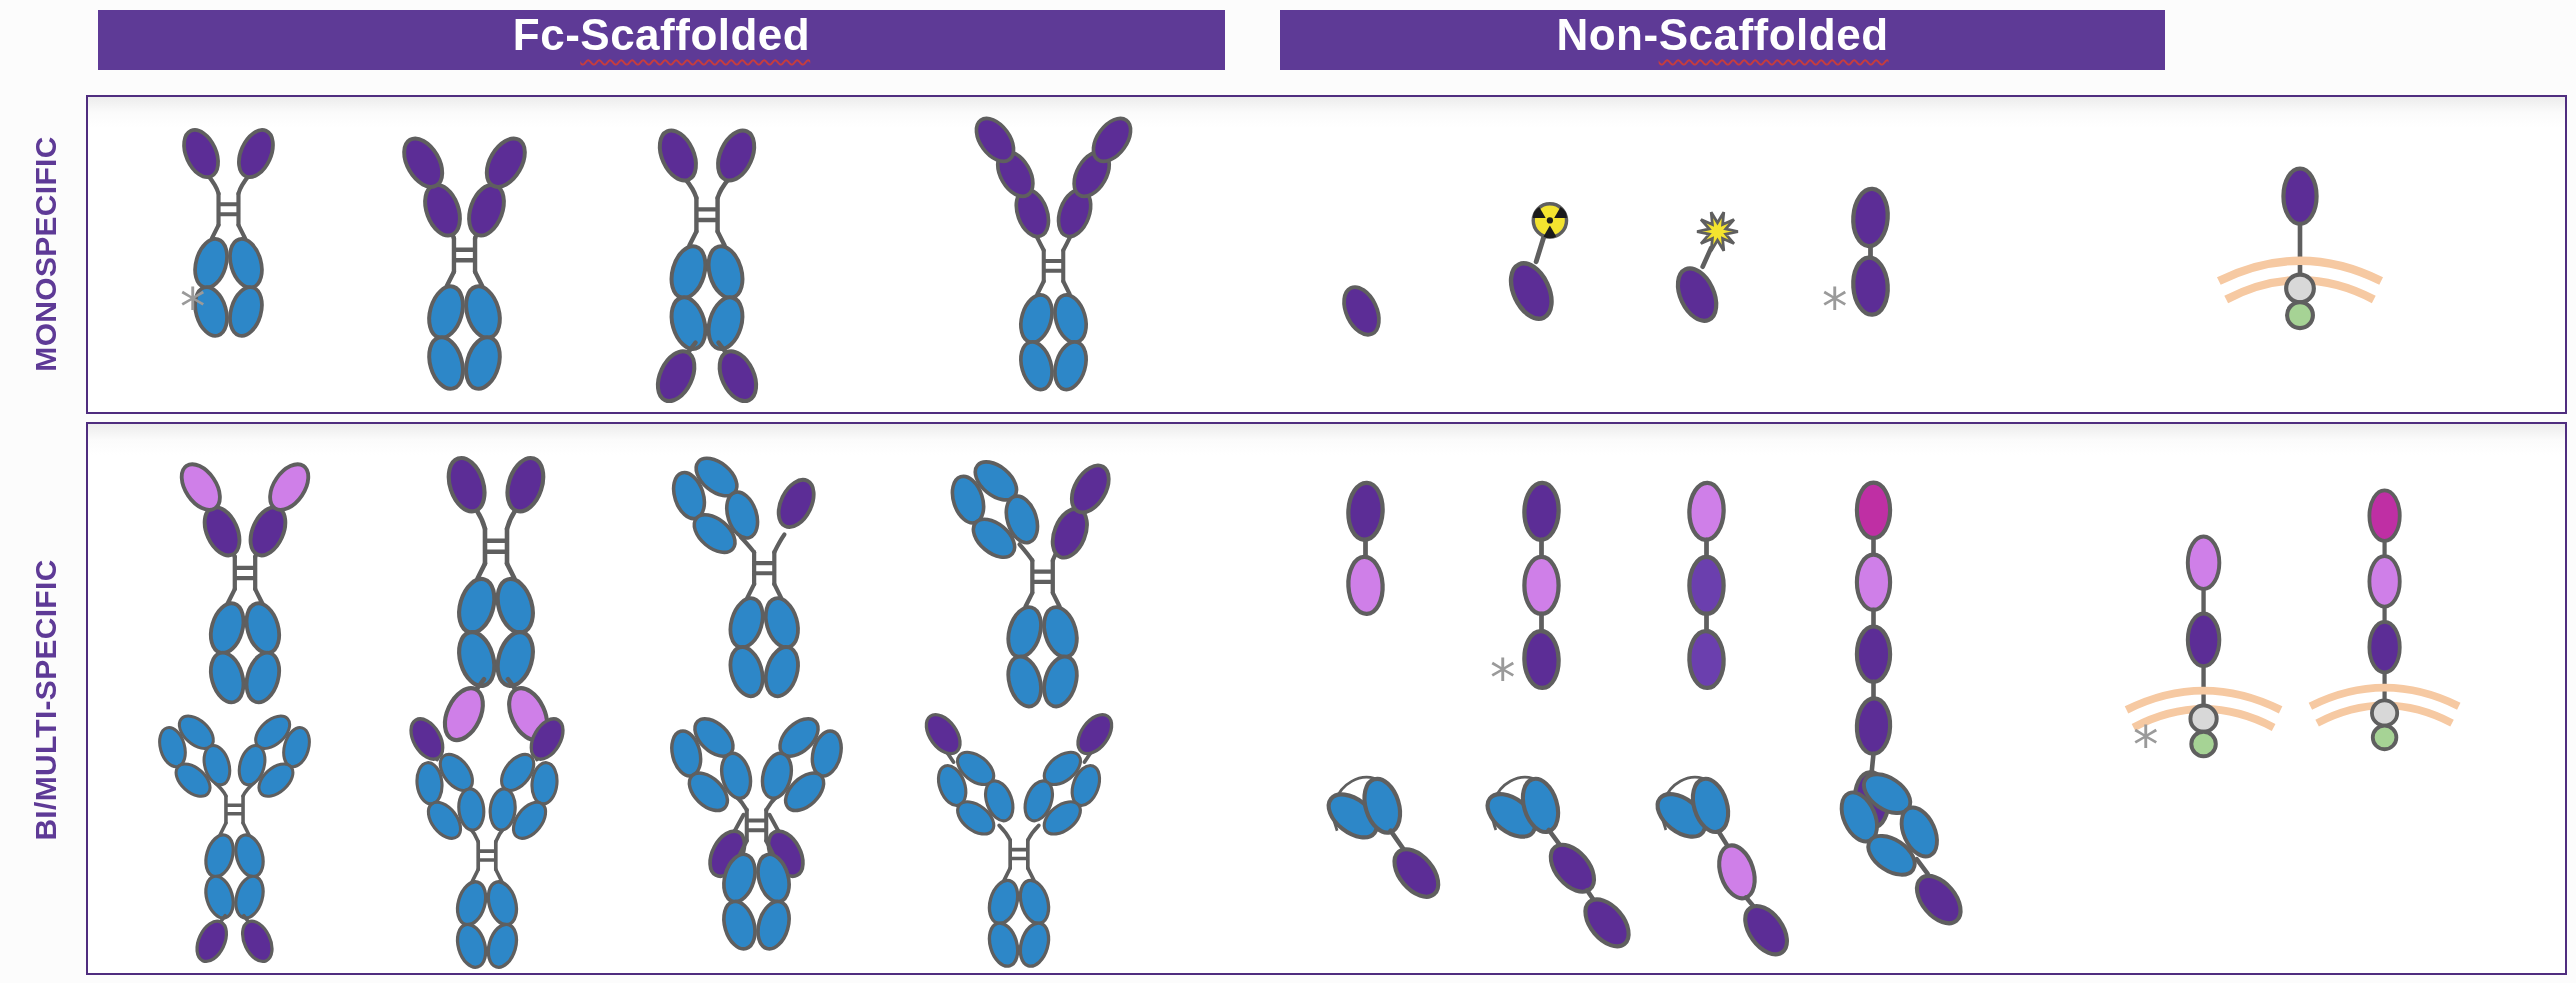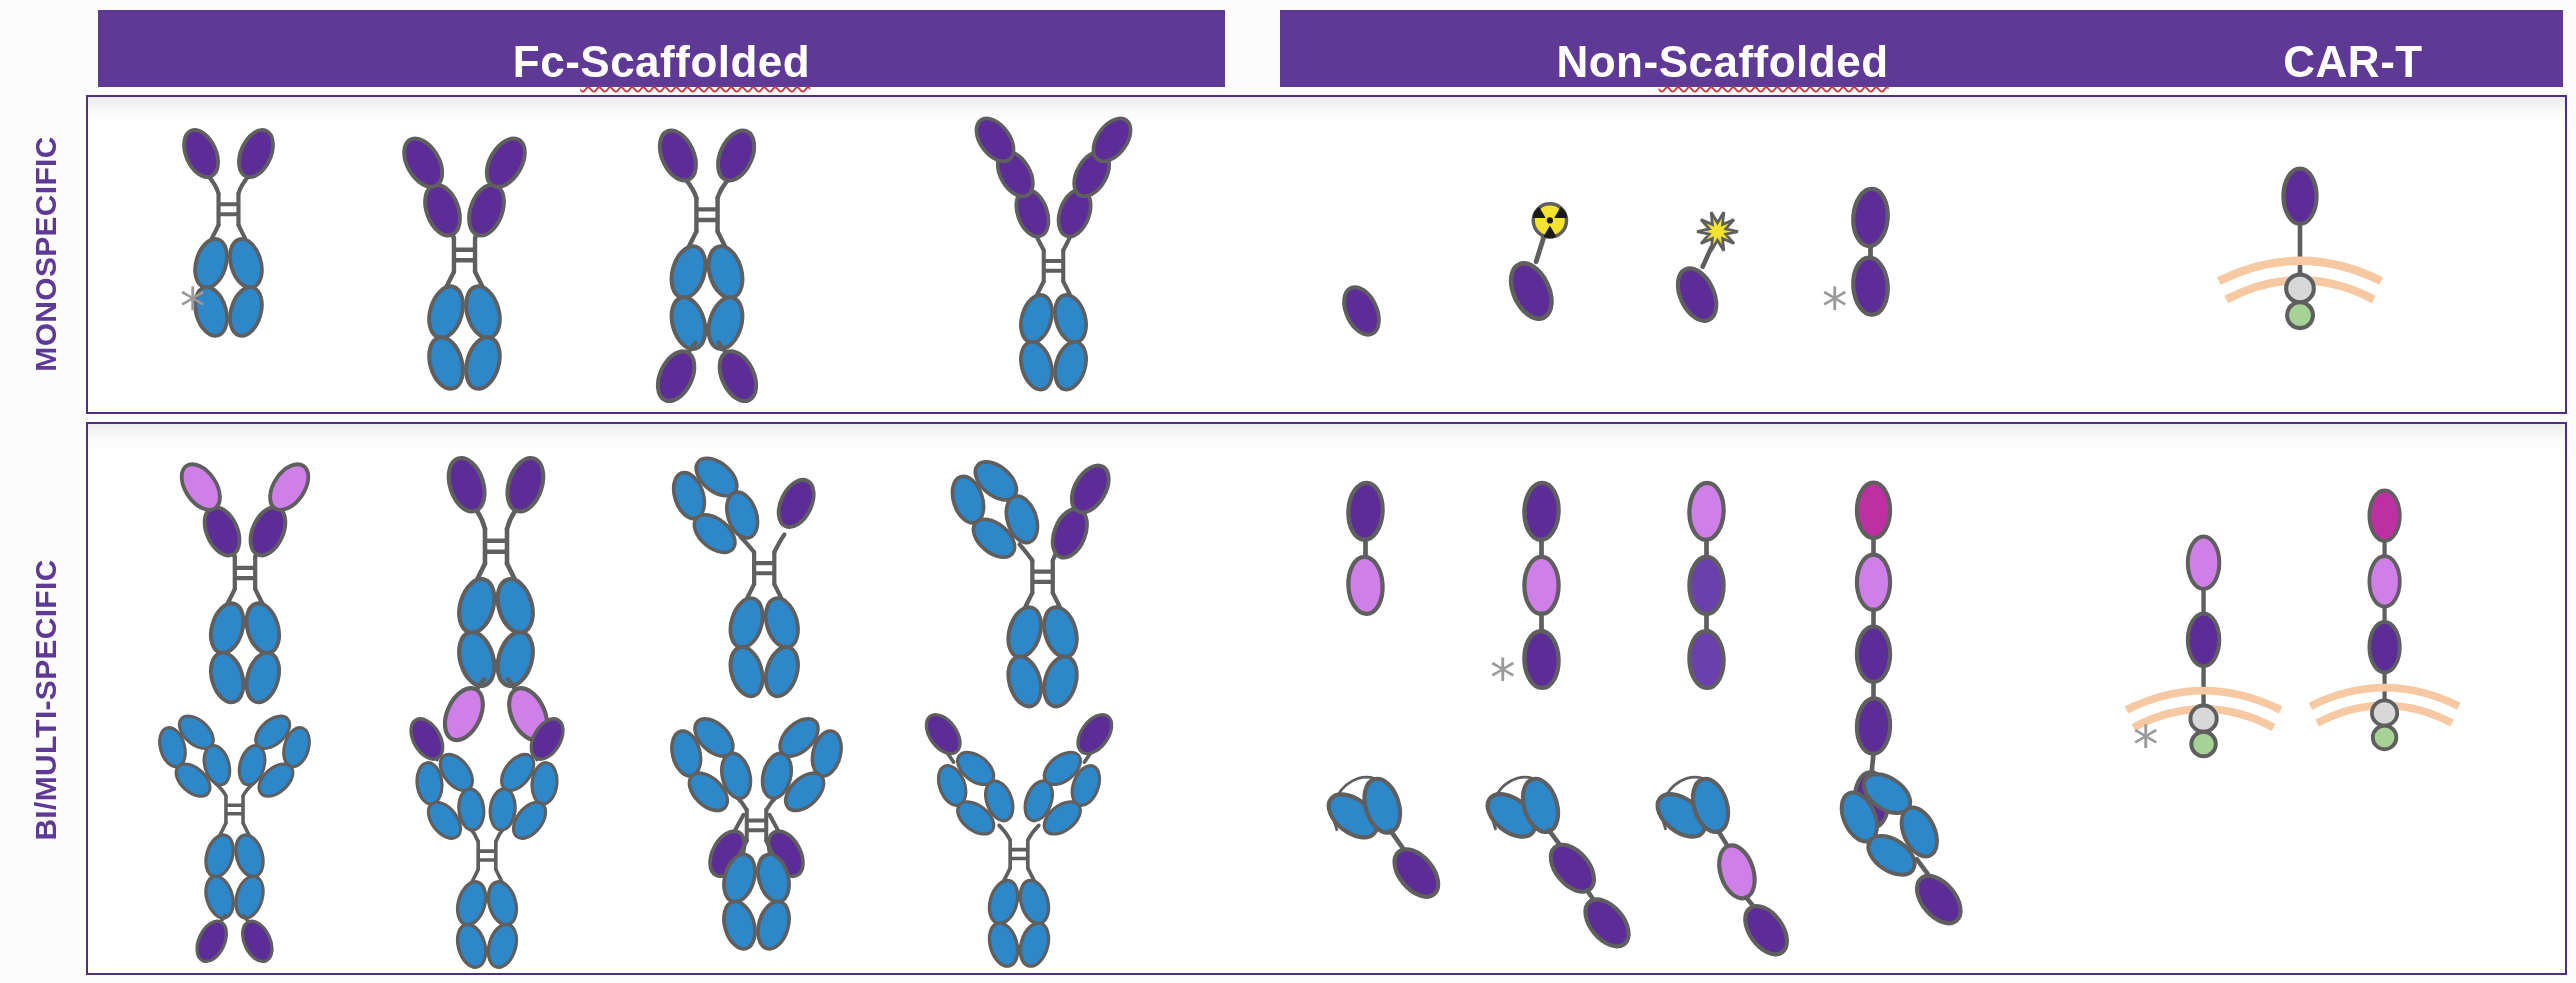--- a/index.html
+++ b/index.html
@@ -1,19 +1,19 @@
 <!DOCTYPE html>
 <html style="--purple: #5e3a96; --panel_border: #4f2d7f; --header_text: #ffffff; --underline_red: #c83c3c; --dark_purple: #5c2d96; --mid_purple: #6b3fae; --orchid: #cf7fe8; --magenta: #bf2fa4; --blue: #2d87c8; --outline: #5f5f5f; --membrane: #f6c9a2; --gray_dot: #d8d8d8; --green_dot: #a6d395; --yellow: #f3e32f; --asterisk: #9a9a9a;"><head>
 <meta charset="utf-8">
 <style>
   html,body{margin:0;padding:0;background:#f4f4f4;}
   .stage{position:relative;width:2576px;height:983px;background:#fcfcfc;overflow:hidden;
          font-family:"Liberation Sans",sans-serif;}
-  .hdr{position:absolute;top:9.8px;height:77px;background:var(--purple,#5e3a96);
-       color:var(--header_text,#ffffff);display:flex;align-items:flex-end;justify-content:center;
+  .hdr{position:absolute;top:9.8px;height:60px;background:var(--purple,#5e3a96);
+       color:var(--header_text,#ffffff);display:flex;align-items:flex-start;justify-content:center;
        font-weight:bold;font-size:44px;letter-spacing:0.5px;}
   .missp{text-decoration:underline wavy var(--underline_red,#c83c3c);
          text-decoration-thickness:2px;text-underline-offset:8.8px;}
   .panel{position:absolute;left:86px;width:2477px;
          background:linear-gradient(180deg,#ececec 0px,#fbfbfb 15.6px,#ffffff 31px);
          border:2.9px solid var(--panel_border,#4f2d7f);}
   .vlabel{position:absolute;color:var(--purple,#5e3a96);font-weight:bold;font-size:30px;
           white-space:nowrap;transform:translate(-50%,-50%) rotate(-90deg);letter-spacing:0.3px;}
   .ast{position:absolute;color:var(--asterisk,#9a9a9a);font-size:51px;line-height:0.6;
        font-family:"DejaVu Sans",sans-serif;}
@@ -75,24 +75,20 @@
   </svg>
 
   <div class="hdr" style="left:98px;width:1127px;">
     <span>Fc-</span>
       <span class="missp">Scaffolded</span>
   </div>
   <div class="hdr" style="left:1280px;width:885px;">
     <span>Non-</span>
       <span class="missp">Scaffolded</span>
   </div>
-  <div class="hdr" style="left:2143px;width:420px;">
-    <span>CAR-T</span>
-      <span class="missp"></span>
-  </div>
 
   <div class="vlabel" style="left:46px;top:254px;">MONOSPECIFIC</div>
   <div class="vlabel" style="left:46px;top:700px;">BI/MULTI-SPECIFIC</div>
 
   <div class="panel" style="top:95px;height:315px;">
 
     <svg class="mol" style="left:74px;top:25.4px;" width="133" viewBox="0 0 160 258">
       <path class="lk" d="M68,86 C65,76 60,70 55,64"></path>
         <path class="lk" d="M92,86 C95,76 100,70 105,64"></path>
       <use href="#d-el" class="f-dp" transform="translate(47,38) rotate(-24)"></use>

